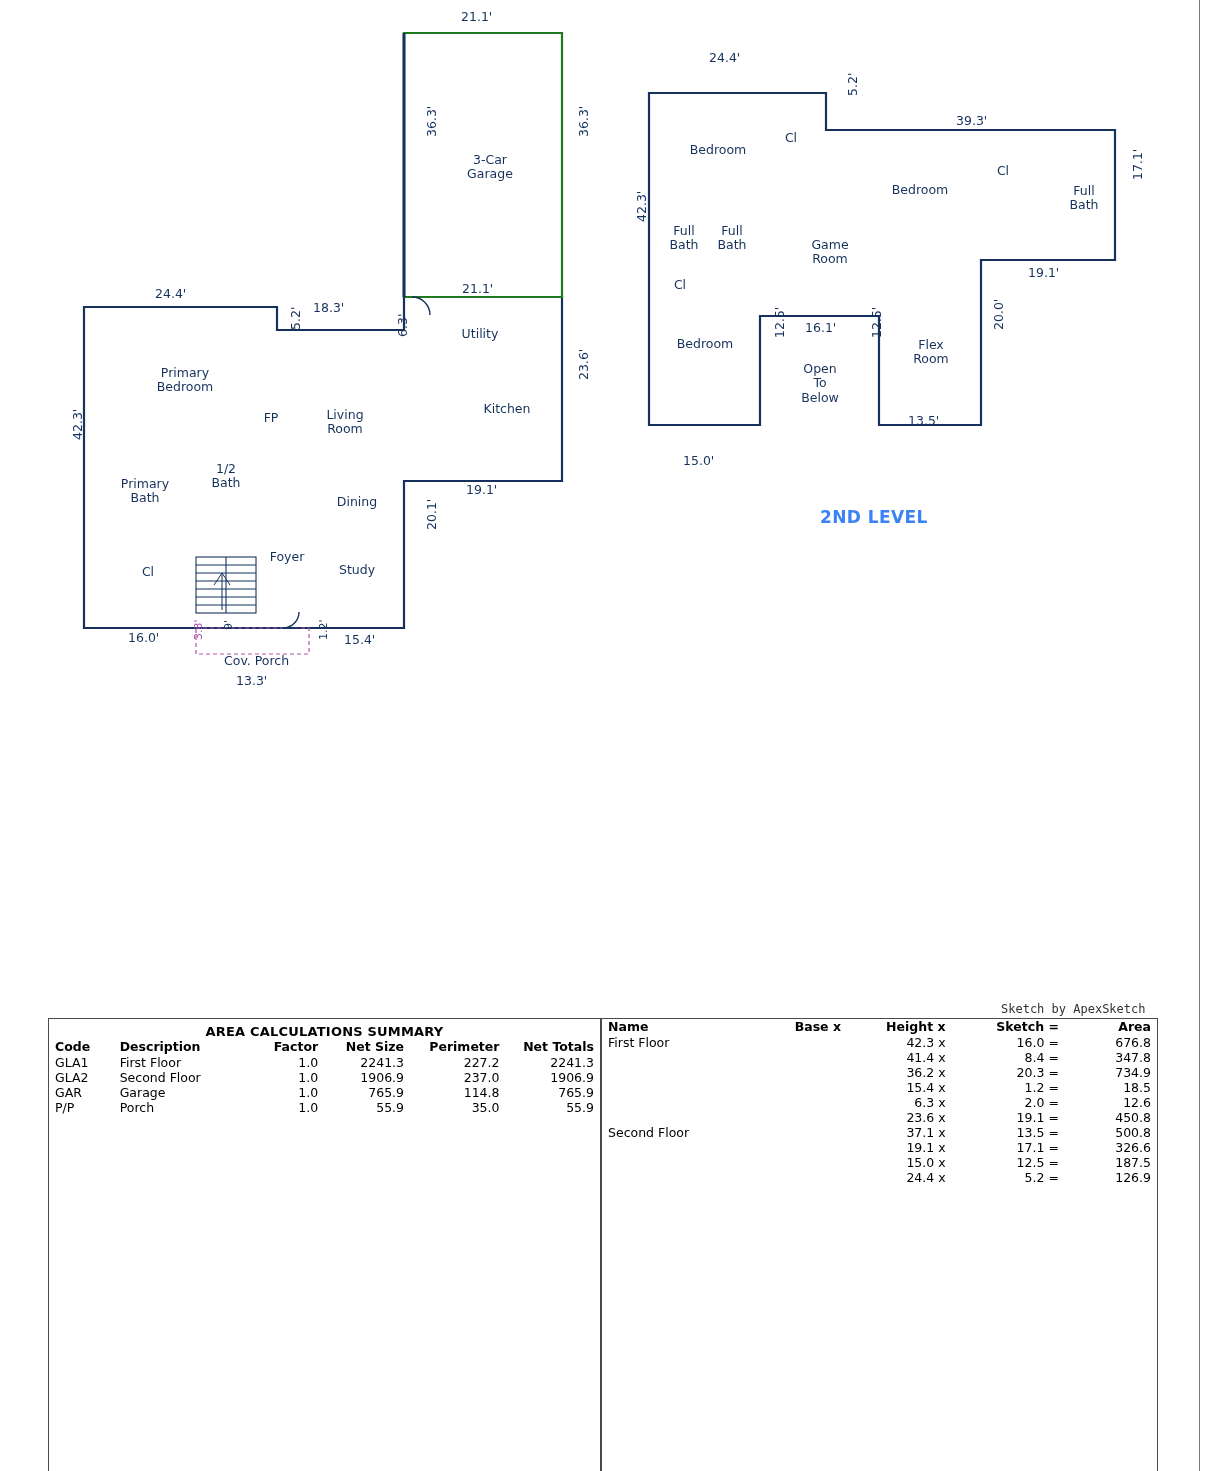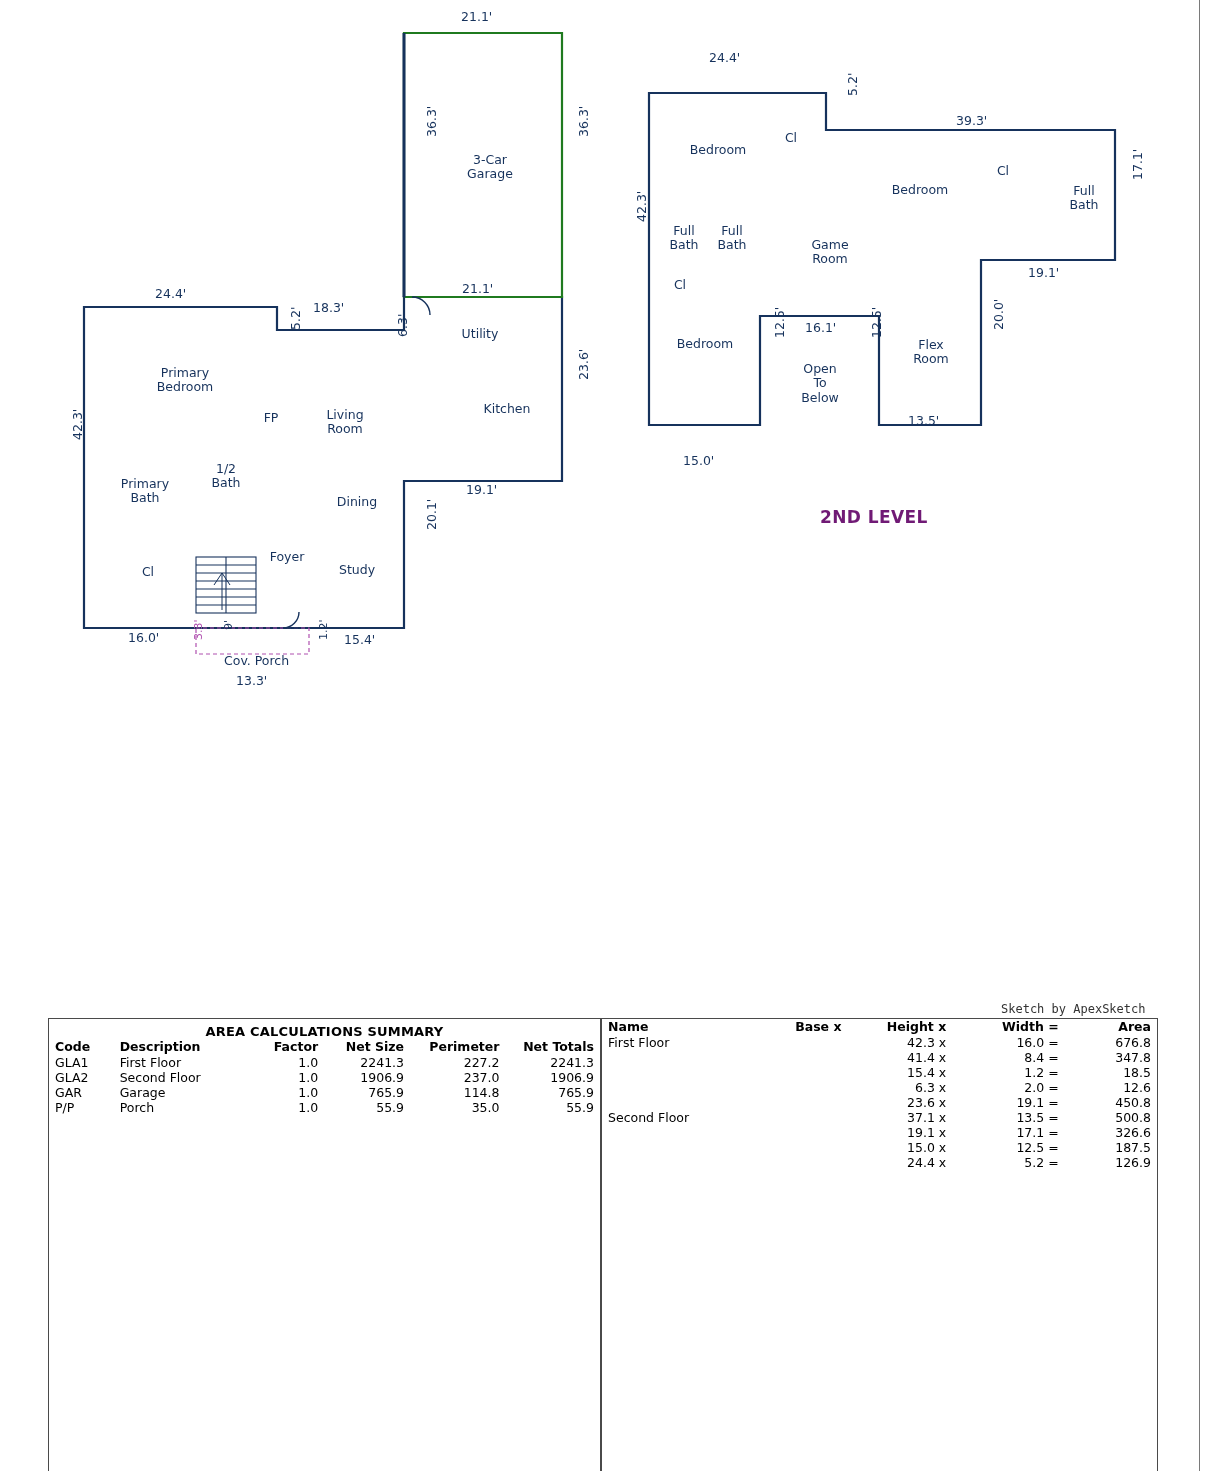--- a/index.html
+++ b/index.html
@@ -3,21 +3,21 @@
 <meta charset="utf-8">
 <style>
   html,body{margin:0;padding:0;background:#ffffff;}
   body{width:1206px;height:1471px;position:relative;font-family:"DejaVu Sans",sans-serif;color:#1a2a4a;overflow:hidden;}
   .page{position:absolute;inset:0;}
   .rt-border{position:absolute;top:0;right:6px;width:1px;height:1471px;background:#7a7a7a;}
   .sketch-area{position:absolute;left:0;top:0;width:1206px;height:1010px;}
   .lbl{position:absolute;font-size:12.5px;line-height:1.15;color:#16325c;white-space:pre;text-align:center;}
   .dim{position:absolute;font-size:12.5px;color:#16325c;white-space:nowrap;}
   .dimv{position:absolute;font-size:12.5px;color:#16325c;white-space:nowrap;transform-origin:0 0;transform:rotate(-90deg);}
-  .levelname{position:absolute;font-size:17px;font-weight:bold;color:#701a75;letter-spacing:.4px;}
+  .levelname{position:absolute;font-size:17px;font-weight:bold;color:#3b82f6;letter-spacing:.4px;}
   .credit{position:absolute;font-size:12px;color:#333;font-family:"DejaVu Sans Mono",monospace;}
   svg{position:absolute;left:0;top:0;overflow:visible;}
   
   .tables{position:absolute;left:48px;top:1018px;width:1110px;height:442px;}
   .tbox{position:absolute;top:0;height:568px;border:1px solid #4a4a4a;box-sizing:border-box;background:#fff;}
   .tleft{left:0;width:553px;}
   .tright{left:553px;width:557px;}
   .ttitle{text-align:center;font-weight:bold;font-size:13px;letter-spacing:.2px;color:#000;margin-top:5px;}
   table{border-collapse:collapse;width:100%;font-size:12.5px;color:#000;}
   td,th{padding:0 6px;font-weight:normal;white-space:nowrap;}
@@ -207,37 +207,44 @@
         </table>
     </div>
 
     <div class="tbox tright">
       <table>
         <tbody>
             <tr class="hdrow">
           <th class="l" style="width:150px;">Name</th>
           <th class="r" style="width:92px;">Base  x</th>
           <th class="r" style="width:100px;">Height  x</th>
-          <th class="r" style="width:110px;">Width  =</th>
+          <th class="r" style="width:110px;">Sketch  =</th>
           <th class="r" style="width:90px;">Area</th>
         </tr>
 
         <tr>
           <td class="l">First Floor</td>
           <td class="r"></td>
           <td class="r">42.3  x</td>
           <td class="r">16.0  =</td>
           <td class="r">676.8</td>
         </tr>
         <tr>
           <td class="l"></td>
           <td class="r"></td>
           <td class="r">41.4  x</td>
           <td class="r">8.4  =</td>
           <td class="r">347.8</td>
+        </tr>
+        <tr>
+          <td class="l"></td>
+          <td class="r"></td>
+          <td class="r">36.2  x</td>
+          <td class="r">20.3  =</td>
+          <td class="r">734.9</td>
         </tr>
         <tr>
           <td class="l"></td>
           <td class="r"></td>
           <td class="r">15.4  x</td>
           <td class="r">1.2  =</td>
           <td class="r">18.5</td>
         </tr>
         <tr>
           <td class="l"></td>

